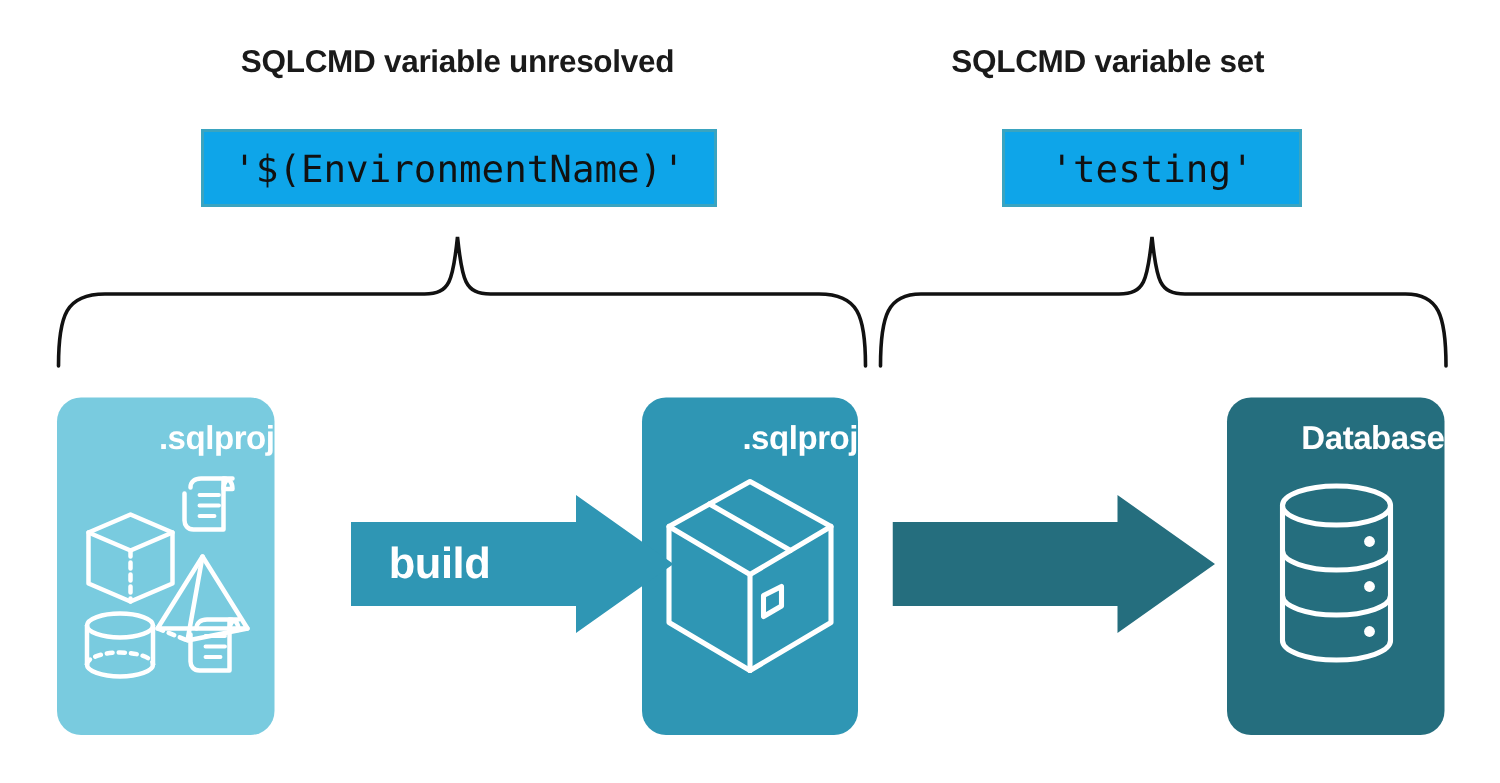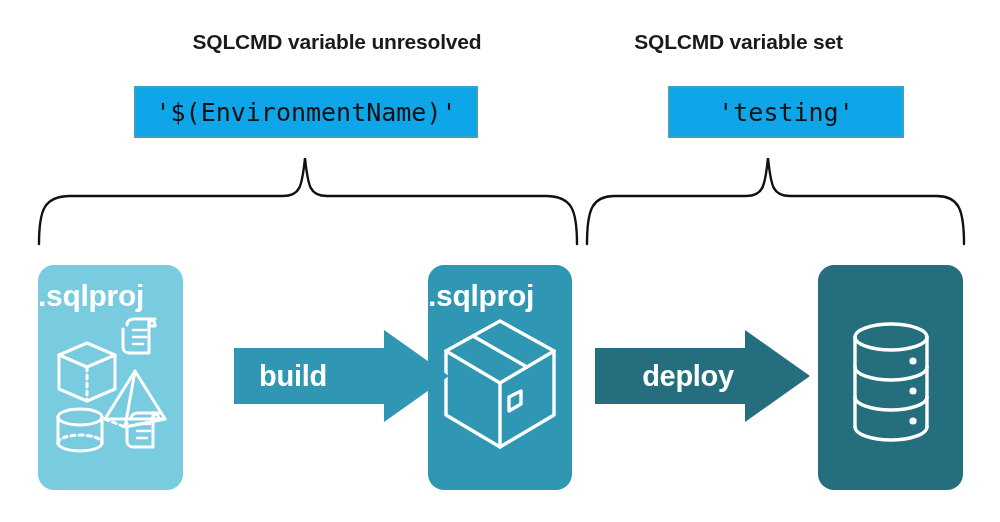--- a/index.html
+++ b/index.html
@@ -14,58 +14,58 @@
   
   .caption{
     position:absolute;
     font-size:21px;
     font-weight:bold;
     color:#1a1a1a;
     letter-spacing:-0.2px;
     white-space:nowrap;
     text-align:center;
   }
-  #caption-left{left:0;top:30px;width:610px;padding-left:32px;}
+  #caption-left{left:0;top:30px;width:610px;}
   #caption-right{left:556px;top:30px;width:365px;}
 
   
   .codebox{
     position:absolute;
     border:2px solid #3aa4c0;
     background:#0ea5e9;
     box-sizing:border-box;
     display:flex;align-items:center;justify-content:center;
     font-family:"DejaVu Sans Mono","Liberation Mono",monospace;
     font-size:25px;
     color:#111111;
     letter-spacing:0px;
   }
   #codebox-left{left:134px;top:86px;width:344px;height:52px;}
-  #codebox-right{left:668px;top:86px;width:236px;height:52px;}
+  #codebox-right{left:668px;top:86px;width:200px;height:52px;}
 
   
   #braces{position:absolute;left:0;top:140px;width:1000px;height:110px;}
 
   
   .stagebox{
     position:absolute;
     border-radius:16px;
     top:265px;height:225px;
   }
   #box-sqlproj{left:38px;width:145px;background:#79cbdf;}
   #box-dacpac{left:428px;width:144px;background:#2f96b4;}
   #box-database{left:818px;width:145px;background:#256e7e;}
 
   .boxlabel{
     position:absolute;
     left:0;right:0;top:14px;
-    text-align:left;
+    text-align:right;
     color:#ffffff;
     font-weight:bold;
-    font-size:30px;
+    font-size:22px;
     letter-spacing:-0.3px;
   }
   .boxicon{position:absolute;left:0;right:0;top:50px;display:flex;justify-content:center;}
 
   
   .arrowwrap{position:absolute;top:330px;width:215px;height:92px;}
   #arrow-build{left:200px;padding-left:34px;}
   #arrow-deploy{left:595px;}
   .arrowlabel{
     position:absolute;
@@ -154,20 +154,21 @@
           <path d="M7,36 L61,68 L115,36"></path>
           <path d="M61,68 L61,132"></path>
           <path d="M34,21 L88,52"></path>
           <path d="M70,82 L82,76 L82,89 L70,96 Z"></path>
         </g>
       </svg>
     </div>
   </div>
 
   <div class="stagebox" id="box-database">
+    <div class="boxlabel">Database</div>
     <div class="boxicon">
       <svg width="104" height="140" viewBox="0 0 104 140">
         <g fill="none" stroke="#ffffff" stroke-width="3.4" stroke-linejoin="round" stroke-linecap="round">
           <ellipse cx="52" cy="22" rx="36" ry="13"></ellipse>
           <path d="M16,22 L16,112"></path>
           <path d="M88,22 L88,112"></path>
           <path d="M16,112 C16,119.2 32.1,125 52,125 C71.9,125 88,119.2 88,112"></path>
           <path d="M16,52 C16,59.2 32.1,65 52,65 C71.9,65 88,59.2 88,52"></path>
           <path d="M16,82 C16,89.2 32.1,95 52,95 C71.9,95 88,89.2 88,82"></path>
         </g>
@@ -182,16 +183,15 @@
     <svg width="215" height="92" viewBox="0 0 215 92">
       <path d="M0,18 L150,18 L150,0 L215,46 L150,92 L150,74 L0,74 Z" fill="#2f96b4"></path>
     </svg>
     <div class="arrowlabel">build</div>
   </div>
 
   <div class="arrowwrap" id="arrow-deploy">
     <svg width="215" height="92" viewBox="0 0 215 92">
       <path d="M0,18 L150,18 L150,0 L215,46 L150,92 L150,74 L0,74 Z" fill="#256e7e"></path>
     </svg>
-    <div class="arrowlabel">deploy</div>
   </div>
 
 </div>
 
 </body></html>

